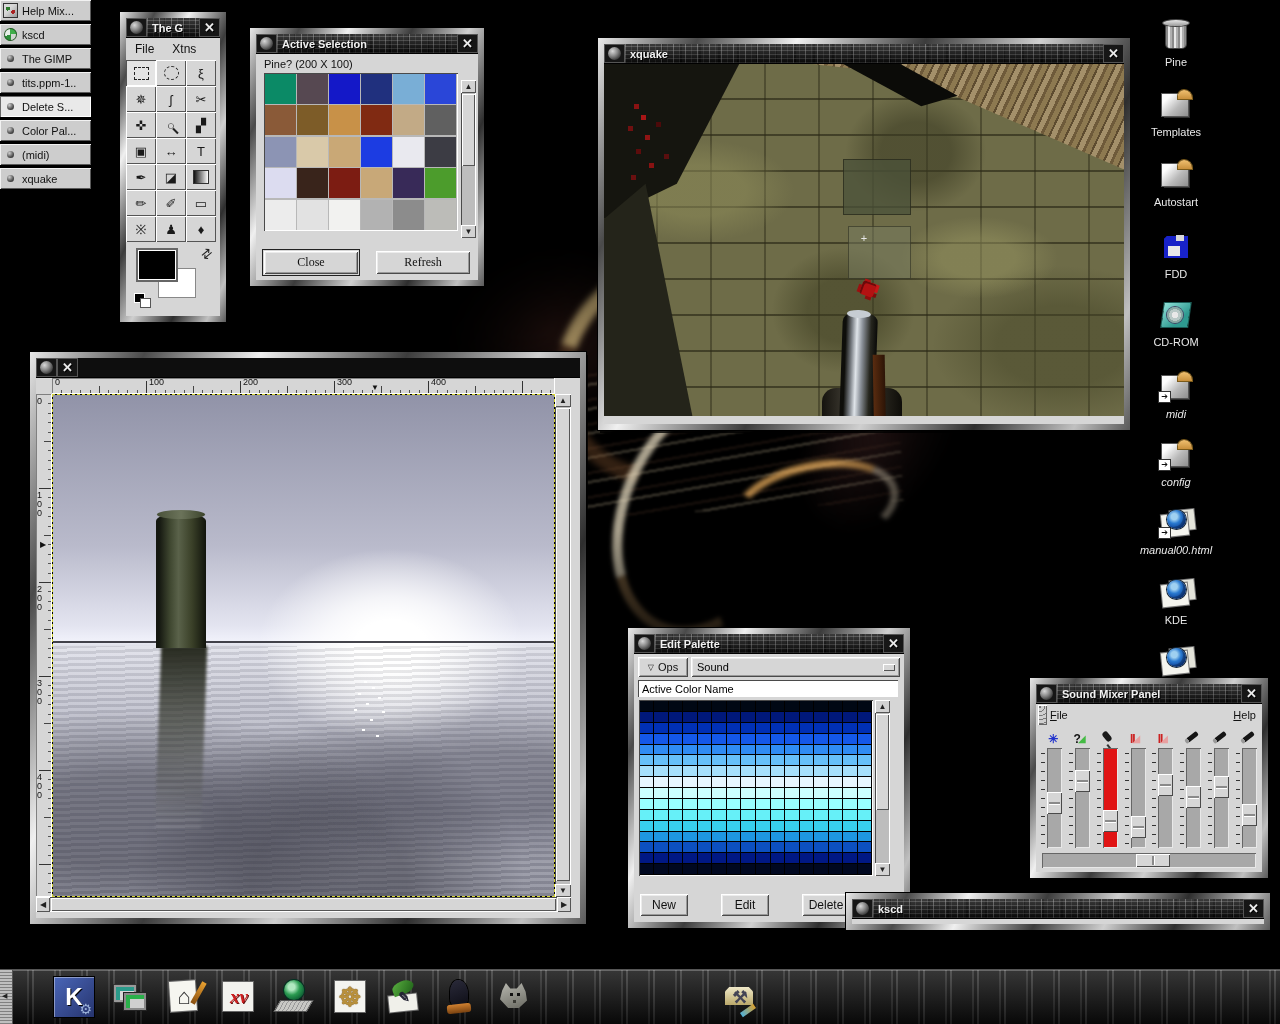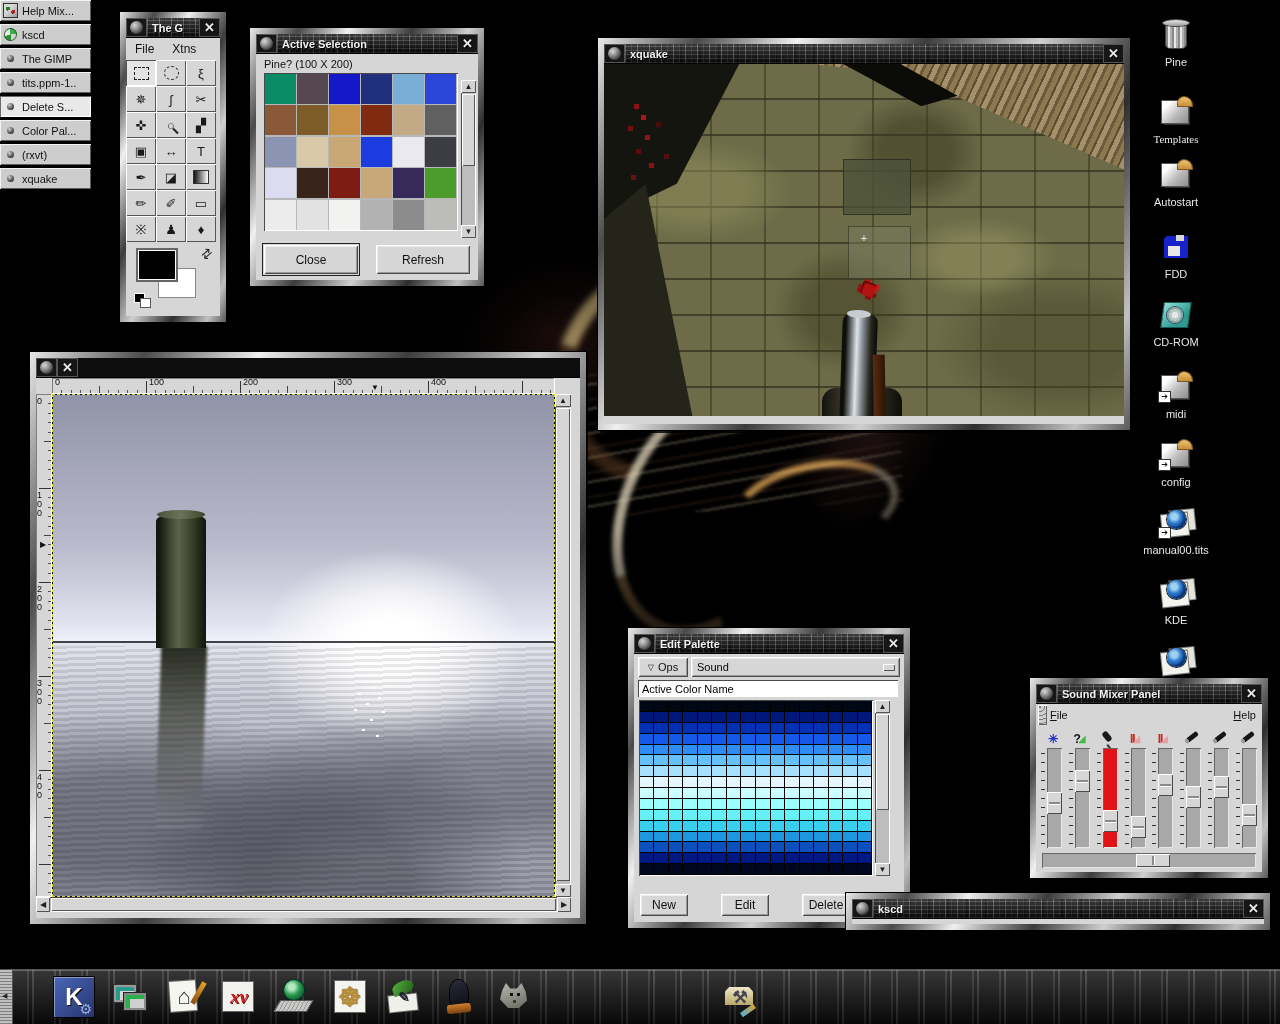--- a/index.html
+++ b/index.html
@@ -68,21 +68,21 @@
   #patinfo{margin:4px 0 3px 8px;font-size:11px;color:#111;}
   #patgridwrap{margin-left:8px;width:194px;height:158px;background:#b8b8b8;padding:1px;display:flex;flex-wrap:wrap;gap:1px;overflow:hidden;}
   .pat{width:31px;height:30px;cursor:pointer;}
   .vsb{position:absolute;width:15px;background:#bdbdbd;display:flex;flex-direction:column;justify-content:space-between;}
   .sb-arrow{height:13px;display:flex;align-items:center;justify-content:center;font-size:8px;color:#222;background:#d2d2d2;}
   .sb-thumb{position:absolute;left:1px;width:13px;background:#d6d6d6;}
   #patsb{left:205px;top:46px;height:158px;}
   #patsb .sb-thumb{top:14px;height:72px;}
   .btnrow{position:absolute;display:flex;justify-content:space-between;}
   #patbtns{left:8px;right:8px;bottom:6px;}
-  .pbtn{width:94px;height:29px;}
+  .pbtn{width:94px;height:23px;font-family:Liberation Serif, serif;}
   .pbtn.default{outline:1px solid #222;outline-offset:1px;}
 
   
   #xquake{left:598px;top:38px;width:532px;height:392px;z-index:15;}
   #qview{position:relative;width:100%;height:352px;overflow:hidden;background-color:#6e6c48;
     background-image:
       radial-gradient(ellipse at 18% 36%,rgba(140,138,88,.55) 0 8%,transparent 16%),
       radial-gradient(ellipse at 46% 70%,rgba(60,60,32,.5) 0 9%,transparent 18%),
       radial-gradient(ellipse at 72% 55%,rgba(150,148,96,.5) 0 7%,transparent 15%),
       radial-gradient(ellipse at 88% 80%,rgba(70,70,40,.5) 0 10%,transparent 20%),
@@ -201,21 +201,21 @@
   #mx-hthumb{position:absolute;left:44%;top:1px;width:34px;height:13px;background:#d6d6d6;box-shadow:inset 1px 1px 0 #fff, inset -1px -1px 0 #4a4a4a;}
   #mx-hthumb::after{content:"";position:absolute;top:2px;bottom:2px;left:16px;width:2px;background:#8a8a8a;box-shadow:1px 0 0 #fff;}
 
   
   #kscd{left:846px;top:893px;width:424px;height:37px;z-index:50;}
 
   
   .dicon{position:absolute;left:1136px;width:80px;text-align:center;cursor:pointer;z-index:5;}
   .dicon .ic{position:relative;display:inline-block;width:34px;height:32px;}
   .dicon .lbl{margin-top:2px;font-size:11px;color:#e8e8e8;text-shadow:1px 1px 1px #000;white-space:nowrap;}
-  .dicon.italic .lbl{}
+  .dicon.italic .lbl{font-style:italic;}
   .ic-trash::before{content:"";position:absolute;left:7px;top:6px;width:20px;height:24px;border-radius:3px 3px 4px 4px;
     background:repeating-linear-gradient(90deg,#8a8a8a 0 2px,#e8e8e8 2px 4px,#b0b0b0 4px 6px);box-shadow:0 0 0 1px #444;}
   .ic-trash::after{content:"";position:absolute;left:4px;top:2px;width:26px;height:6px;border-radius:50%;
     background:linear-gradient(180deg,#e8e8e8,#9a9a9a);box-shadow:0 0 0 1px #444;}
   .ic-folder::before{content:"";position:absolute;left:3px;top:6px;width:26px;height:22px;
     background:linear-gradient(135deg,#fdfdfd 20%,#b9b9b9 60%,#8f8f8f);box-shadow:0 0 0 1px #555, 2px 2px 0 #2e2e2e;}
   .ic-folder::after{content:"";position:absolute;right:1px;top:2px;width:14px;height:9px;border-radius:6px 8px 0 0;
     background:linear-gradient(180deg,#f0c070,#c8903c);box-shadow:0 0 0 1px #7a5a1a;}
   .ic-floppy::before{content:"";position:absolute;left:5px;top:6px;width:24px;height:22px;background:#1822c8;
     clip-path:polygon(0 12%,12% 0,100% 0,100% 100%,0 100%);box-shadow:0 0 0 1px #0a0a50;}
@@ -314,21 +314,21 @@
 
 <div>
 
     <div class="dicon" style="top: 18px;">
       <span class="ic ic-trash">
         
       </span>
       <div class="lbl">Pine</div>
     </div>
 
-    <div class="dicon" style="top: 95px; font-family: Liberation Serif, serif;">
+    <div class="dicon" style="top: 88px;">
       <span class="ic ic-folder">
         
       </span>
       <div class="lbl">Templates</div>
     </div>
 
     <div class="dicon" style="top: 158px;">
       <span class="ic ic-folder">
         
       </span>
@@ -360,21 +360,21 @@
       <span class="ic ic-folder">
         <span class="linkbadge">➔</span>
       </span>
       <div class="lbl">config</div>
     </div>
 
     <div class="dicon link italic" style="top: 506px;">
       <span class="ic ic-globe">
         <span class="linkbadge">➔</span>
       </span>
-      <div class="lbl">manual00.tits</div>
+      <div class="lbl">manual00.html</div>
     </div>
 
     <div class="dicon" style="top: 576px;">
       <span class="ic ic-globe">
         
       </span>
       <div class="lbl">KDE</div>
     </div>
 
     <div class="dicon nolabel" style="top: 644px;">
@@ -412,21 +412,21 @@
       <span>Delete S...</span>
     </div>
 
     <div class="wl-item">
       <span class="wl-ic wl-ic-dot"></span>
       <span>Color Pal...</span>
     </div>
 
     <div class="wl-item">
       <span class="wl-ic wl-ic-dot"></span>
-      <span>(rxvt)</span>
+      <span>(midi)</span>
     </div>
 
     <div class="wl-item">
       <span class="wl-ic wl-ic-dot"></span>
       <span>xquake</span>
     </div>
   </div>
 
 <div id="toolbox" class="win">
   <div class="tbar">
@@ -535,21 +535,21 @@
 </div>
 
 <div id="patsel" class="win">
   <div class="tbar">
     <span class="tb-btn">
         <span class="tb-sphere"></span>
       </span>
     <span class="tb-title">Active Selection</span>
     <span class="tb-btn tb-x">✕</span>
   </div>
-  <div id="patinfo">Pine?  (100 X 200)</div>
+  <div id="patinfo">Pine?  (200 X 100)</div>
   <div id="patgridwrap" class="bin">
 
       <div class="pat" style="background: rgb(11, 138, 102);"></div>
 
       <div class="pat" style="background: rgb(86, 72, 81);"></div>
 
       <div class="pat" style="background: rgb(20, 24, 200);"></div>
 
       <div class="pat" style="background: rgb(32, 48, 126);"></div>
 

